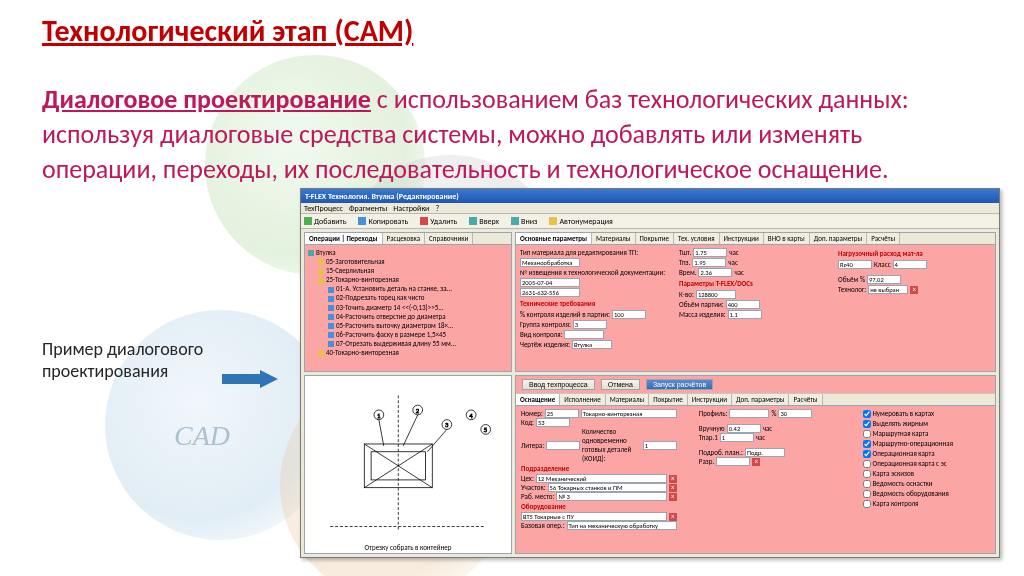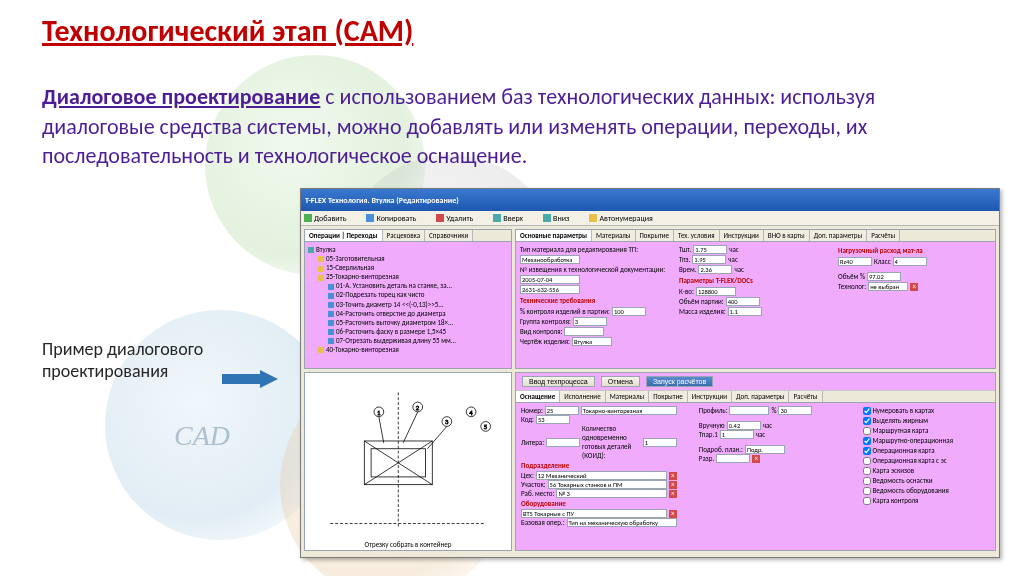--- a/index.html
+++ b/index.html
@@ -37,22 +37,22 @@
     left: 42px; top: 12px;
     color: #c00000;
     font-weight: 700;
     font-size: 30px;
     text-decoration: underline;
   }
   .slide-body {
     position: absolute;
     left: 42px; top: 82px;
     width: 940px;
-    color: #4c1d95;
-    font-size: 22px;
+    color: #be185d;
+    font-size: 26px;
     line-height: 1.35;
   }
   .slide-body .bold-under { font-weight: 700; text-decoration: underline; }
 
   .caption-left {
     position: absolute;
     left: 42px; top: 338px;
     width: 200px;
     font-size: 18px;
     color: #262626;
@@ -82,21 +82,21 @@
     position: absolute;
     left: 300px; top: 188px;
     width: 700px; height: 370px;
     background: #ece9d8;
     border: 1px solid #7a7a7a;
     box-shadow: 2px 2px 4px rgba(0,0,0,.3);
     font-size: 8px;
     color: #000;
   }
   .titlebar {
-    height: 22px;
+    height: 14px;
     background: linear-gradient(#3a79d0, #1e57b0);
     color: #fff;
     padding: 1px 4px;
     font-weight: 700;
     display: flex;
     align-items: center;
   }
   .menubar {
     height: 11px;
     background: #ece9d8;
@@ -105,41 +105,41 @@
     display: flex;
     gap: 6px;
     align-items: center;
   }
   .toolbar {
     height: 15px;
     background: #f3f1e6;
     border-bottom: 1px solid #b8b8b8;
     padding: 0 3px;
     display: flex;
-    gap: 20px;
+    gap: 12px;
     align-items: center;
   }
   .tlink { display: inline-flex; align-items: center; gap: 2px; }
   .ticon { width: 8px; height: 8px; }
   .ic-green { background: #4caf50; }
   .ic-blue  { background: #4a90d9; }
   .ic-red   { background: #d34848; }
   .ic-yellow{ background: #e8c04a; }
   .ic-teal  { background: #4aa9a9; }
 
   .workspace {
     display: grid;
     grid-template-columns: 208px 1fr;
     grid-template-rows: 140px 1fr;
     gap: 3px;
     padding: 3px;
     height: calc(100% - 40px);
   }
   .panel {
-    background: #f0abfc;
+    background: #fca5a5;
     border: 1px solid #9aa5b1;
   }
   .tabs {
     display: flex;
     background: #ece9d8;
     border-bottom: 1px solid #9aa5b1;
     font-size: 7px;
   }
   .tab {
     padding: 1px 4px;
@@ -244,20 +244,26 @@
 
 <div class="caption-left">Пример диалогового проектирования</div>
 <div class="arrow">
   <div class="shaft"></div>
     <div class="head"></div>
 </div>
 
 <div class="app">
   <div class="titlebar">
     <span>T-FLEX Технология. Втулка  (Редактирование)</span>
+  </div>
+  <div class="menubar">
+    <span>ТехПроцесс</span>
+    <span>Фрагменты</span>
+    <span>Настройки</span>
+    <span>?</span>
   </div>
   <div class="toolbar">
     <span class="tlink">
         <span class="ticon ic-green"></span>
         <span>Добавить</span>
       </span>
     <span class="tlink">
         <span class="ticon ic-blue"></span>
         <span>Копировать</span>
       </span>

